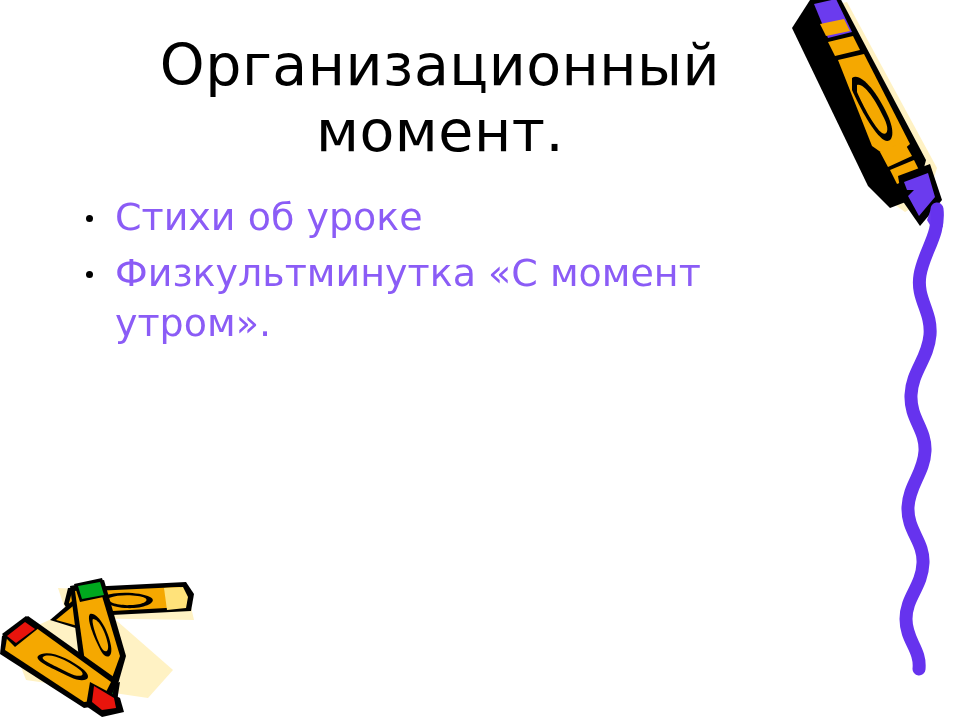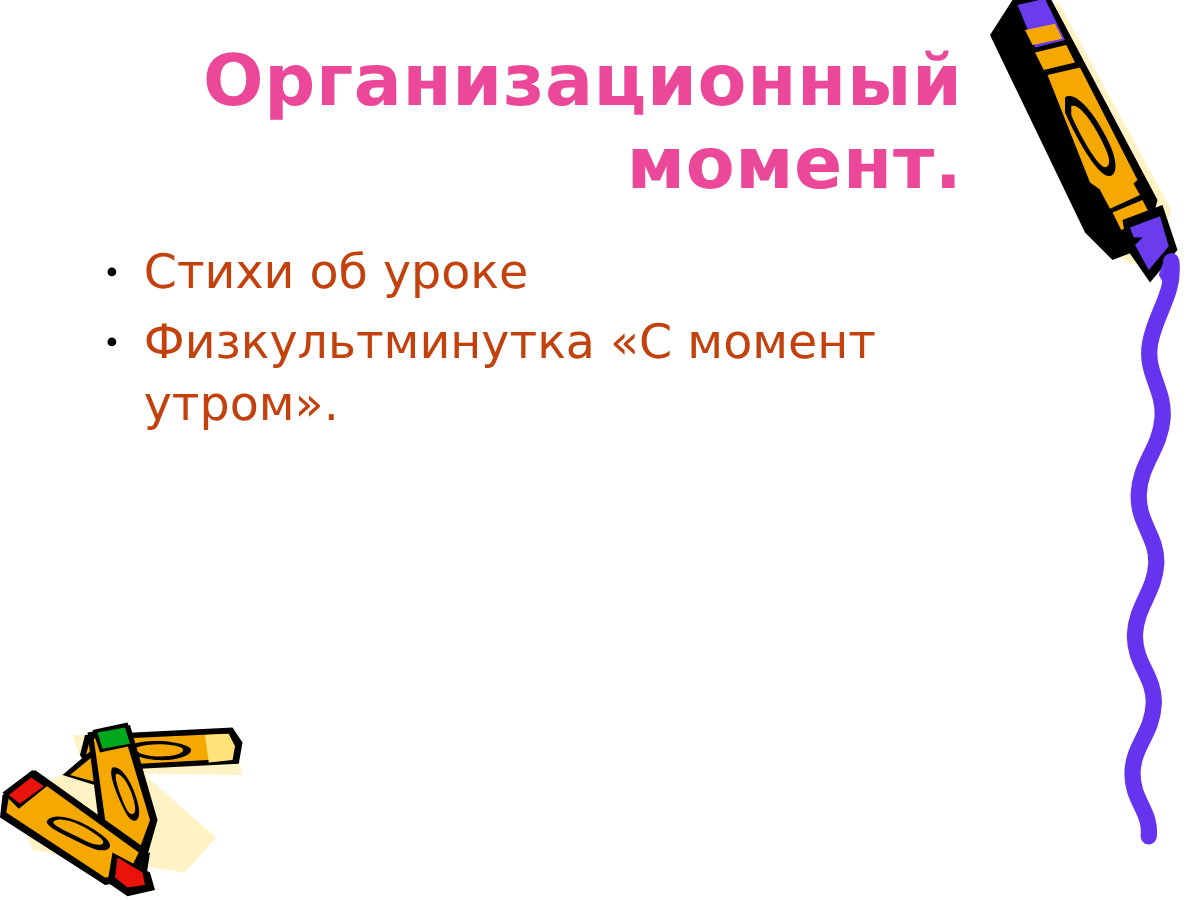--- a/index.html
+++ b/index.html
@@ -18,26 +18,26 @@
     background: #ffffff;
     overflow: hidden;
   }
 
   
   #title-block {
     position: absolute;
     left: 110px;
     top: 32px;
     width: 660px;
-    text-align: right;
-    color: #ec4899;
+    text-align: center;
+    color: #000000;
     font-family: "DejaVu Sans", sans-serif;
     font-size: 57px;
     line-height: 1.16;
-    font-weight: 700;
+    font-weight: 400;
     letter-spacing: 0.5px;
     white-space: pre-line;
   }
 
   
   #bullet-list {
     position: absolute;
     left: 70px;
     top: 192px;
     width: 680px;
@@ -61,21 +61,21 @@
     display: inline-block;
     width: 7px;
     height: 7px;
     border-radius: 50%;
     background: #000000;
     vertical-align: middle;
     margin-top: -4px;
   }
   .bullet-text {
     flex: 1 1 auto;
-    color: #c2410c;
+    color: #8b5cf6;
     font-family: "DejaVu Sans", sans-serif;
     font-size: 38px;
     line-height: 50px;
     letter-spacing: 0px;
   }
 
   
   .art {
     position: absolute;
     pointer-events: none;

